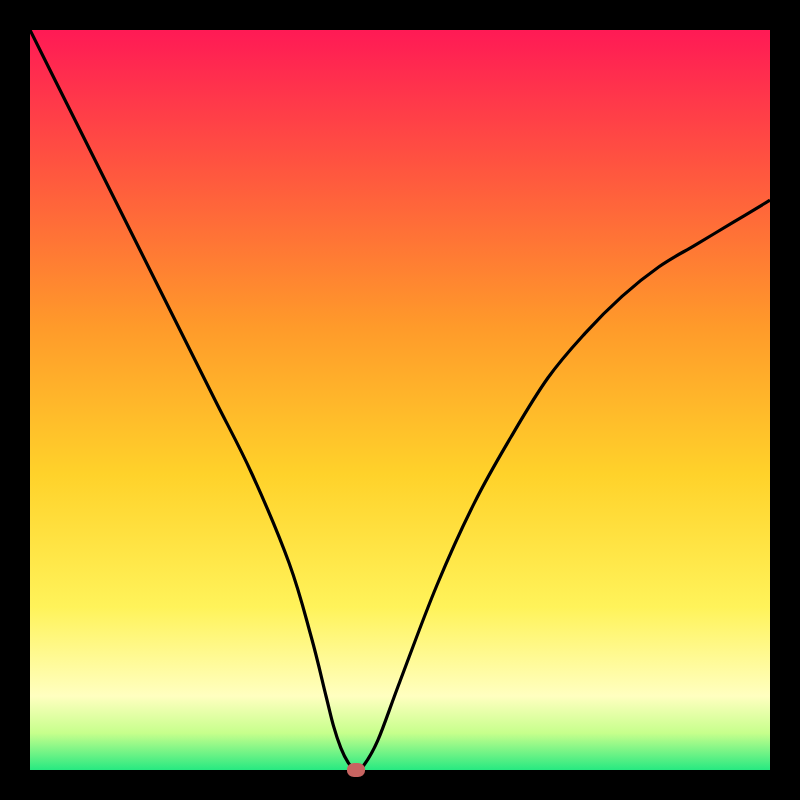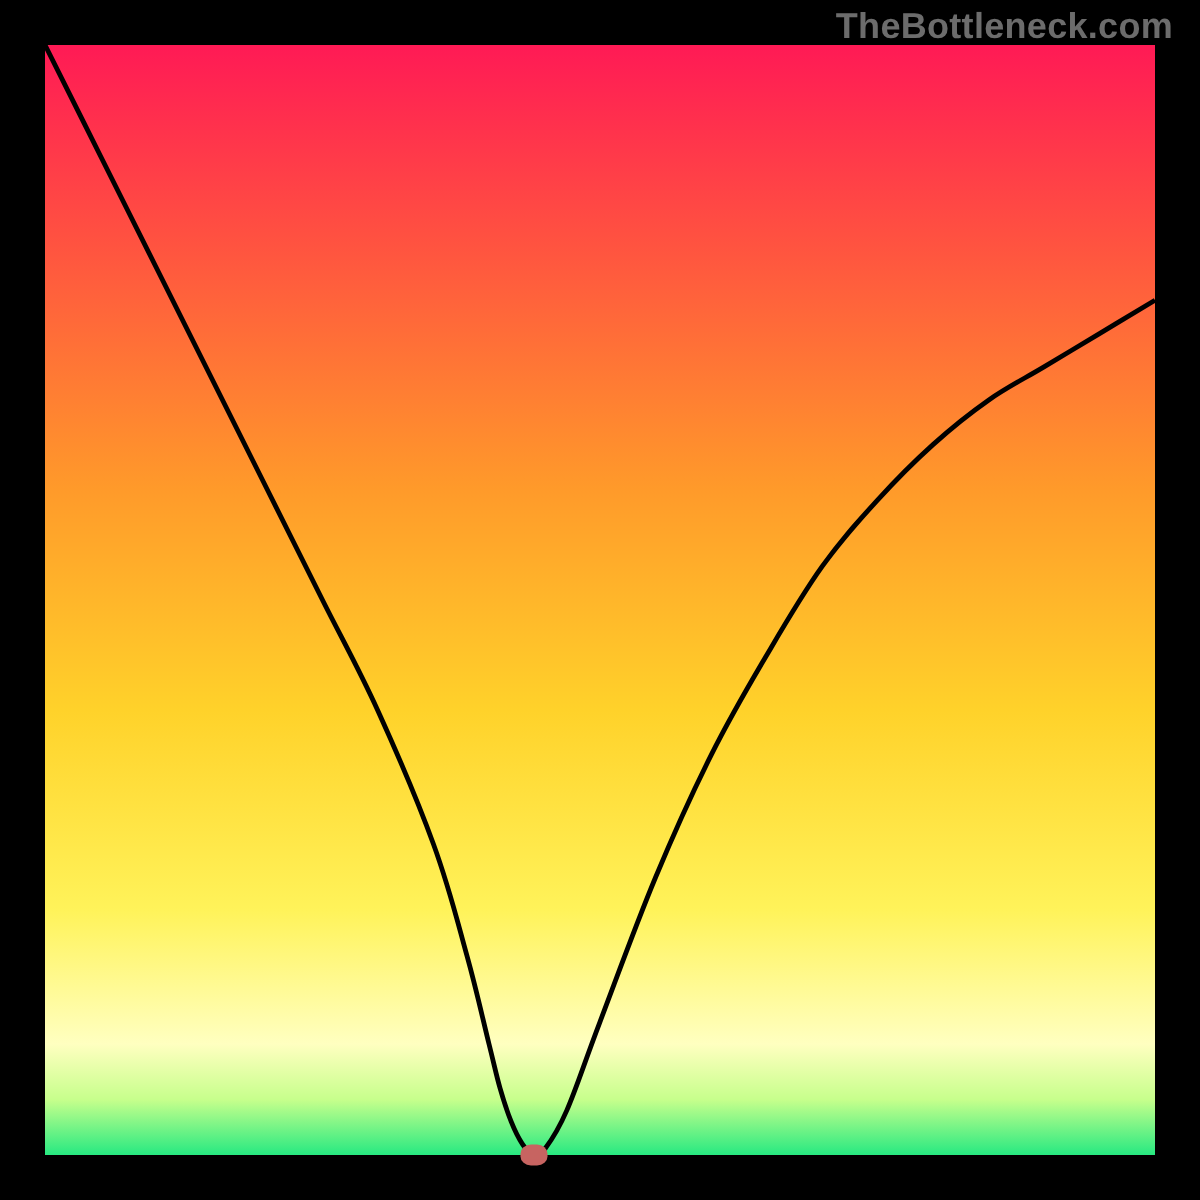--- a/index.html
+++ b/index.html
@@ -43,21 +43,20 @@
     border-radius: 7px / 6px;
     transform: translate(-50%, -50%);
     z-index: 4;
   }
 </style>
 </head>
 <body>
 
 <div class="frame">
 
-  <div class="watermark">TheBottleneck.com</div>
 
   <svg class="plot" viewBox="0 0 800 800" preserveAspectRatio="none">
     <defs>
       <linearGradient id="bg-grad" x1="0" y1="0" x2="0" y2="1">
         <stop id="g0" offset="0%" stop-color="#ff1a55"></stop>
         <stop id="g1" offset="18%" stop-color="#ff5340"></stop>
         <stop id="g2" offset="40%" stop-color="#ff9a2a"></stop>
         <stop id="g3" offset="60%" stop-color="#ffd22a"></stop>
         <stop id="g4" offset="78%" stop-color="#fff35a"></stop>
         <stop id="g5" offset="90%" stop-color="#ffffc0"></stop>

